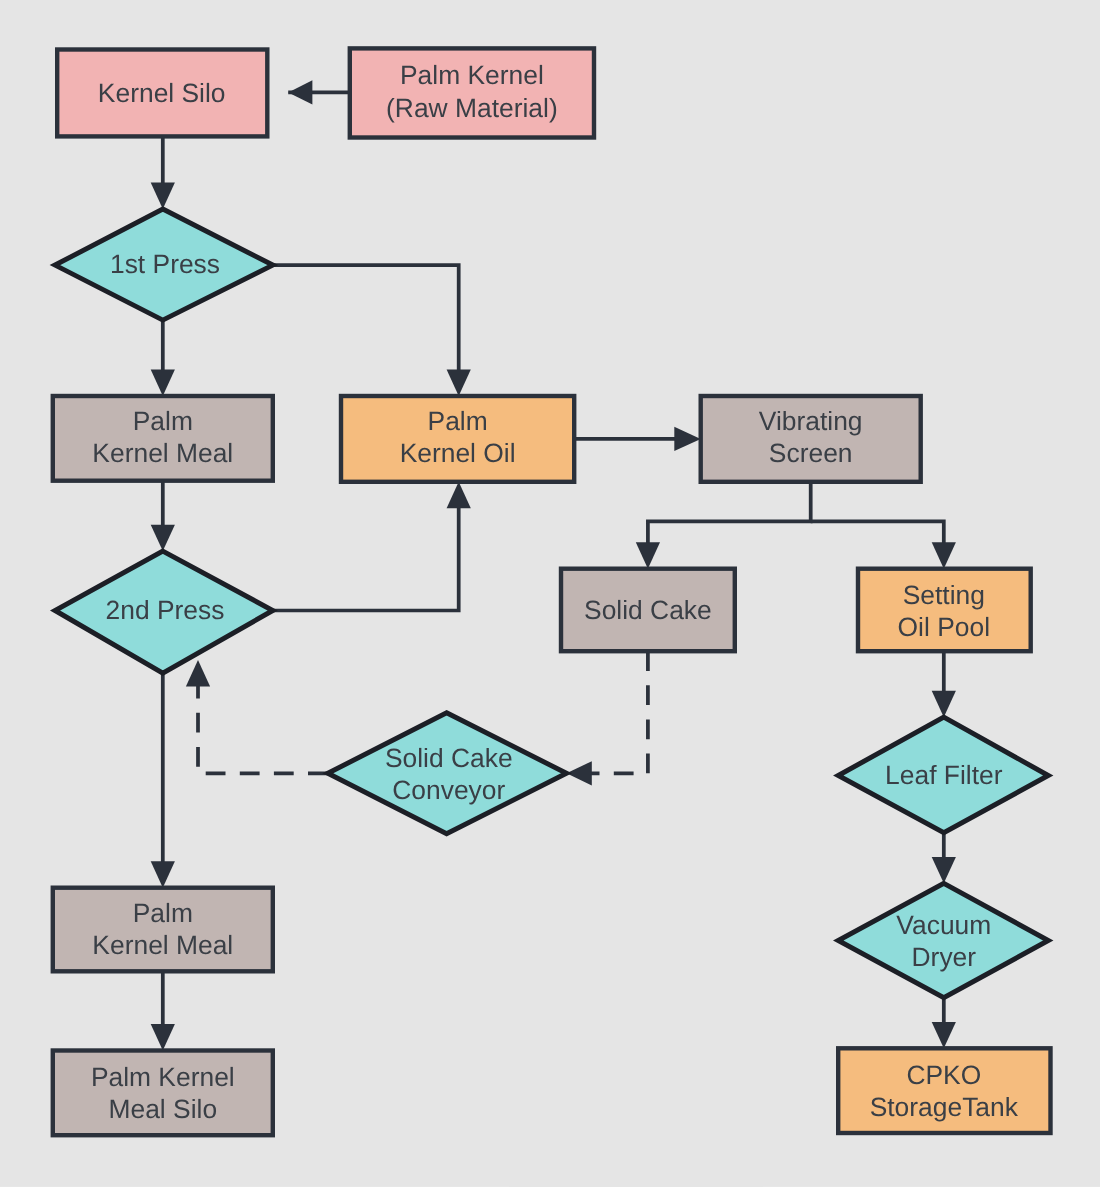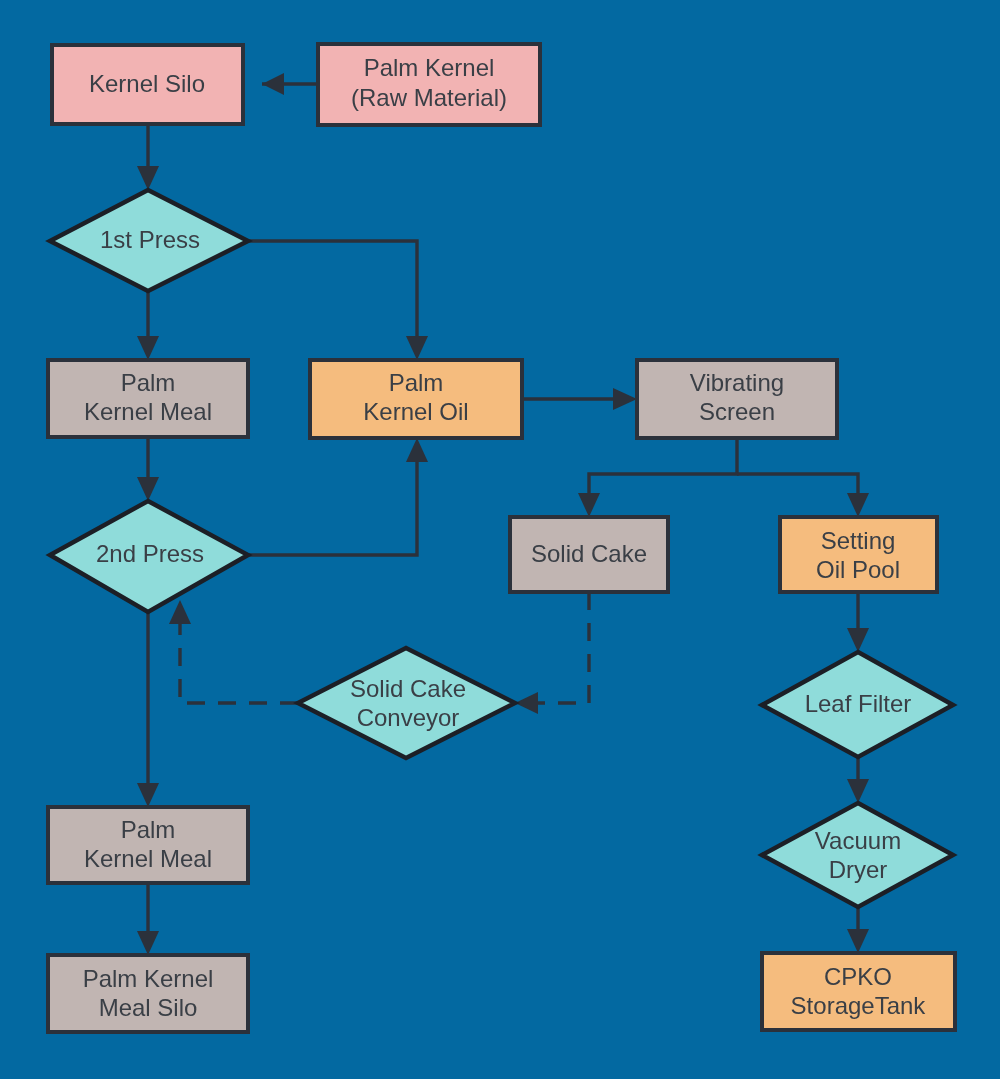--- a/index.html
+++ b/index.html
@@ -4,21 +4,21 @@
 <style>
   html, body {
     margin: 0;
     padding: 0;
     background: #ffffff;
   }
   #diagram-root {
     position: relative;
     width: 1000px;
     height: 1079px;
-    background: #0369a1;
+    background: #e5e5e5;
     font-family: "Liberation Sans", sans-serif;
   }
   svg.flow {
     display: block;
     width: 1000px;
     height: 1079px;
   }
   .node-rect {
     stroke: #2b313b;
     stroke-width: 4;

